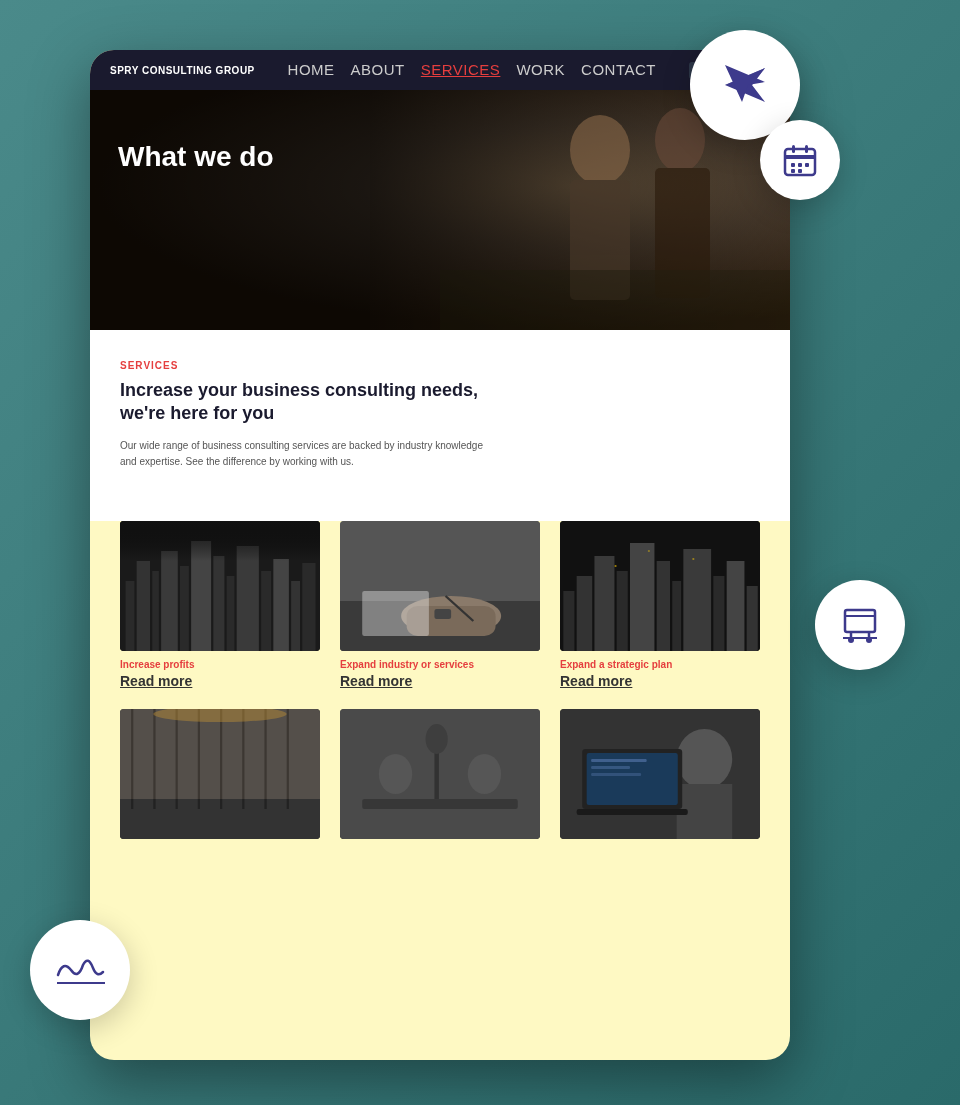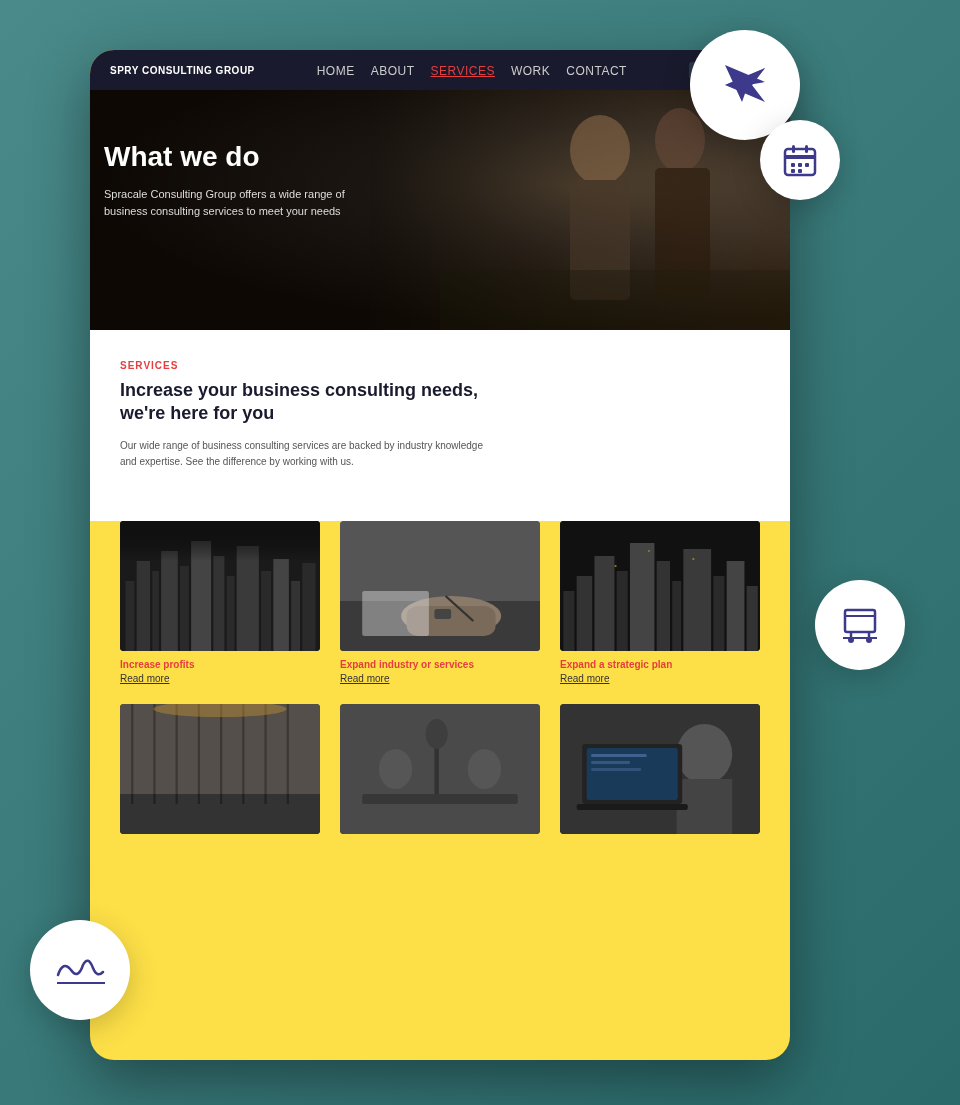--- a/index.html
+++ b/index.html
@@ -20,21 +20,21 @@
       background: linear-gradient(135deg, #4a8a8a 0%, #3a7a7a 50%, #2a6a6a 100%);
     }
 
     
     .device-frame {
       position: absolute;
       top: 50px;
       left: 90px;
       width: 700px;
       height: 1010px;
-      background: #fde047;
+      background: #fef9c3;
       border-radius: 24px;
       box-shadow: 0 20px 60px rgba(0,0,0,0.4);
       overflow: hidden;
       z-index: 2;
     }
 
     
     .navbar {
       display: flex;
       align-items: center;
@@ -55,21 +55,21 @@
 
     .navbar-links {
       display: flex;
       gap: 16px;
       list-style: none;
     }
 
     .navbar-links li a {
       color: #ccc;
       text-decoration: none;
-      font-size: 12px;
+      font-size: 15px;
       letter-spacing: 0.5px;
       text-transform: uppercase;
     }
 
     .navbar-links li.active a {
       color: #e53e3e;
       text-decoration: underline;
     }
 
     .navbar-btn {
@@ -115,21 +115,21 @@
       right: 0;
       bottom: 0;
       width: 60%;
       height: 100%;
       background: linear-gradient(to bottom, transparent 0%, rgba(60, 40, 20, 0.3) 100%);
     }
 
     .hero-content {
       position: relative;
       z-index: 2;
-      padding: 50px 14px 30px;
+      padding: 50px 28px 30px;
     }
 
     .hero-title {
       color: #fff;
       font-size: 28px;
       font-weight: 900;
       margin-bottom: 12px;
       line-height: 1.2;
     }
 
@@ -272,23 +272,24 @@
 
     .grid-link-title {
       color: #e53e3e;
       font-size: 10px;
       font-weight: 700;
       margin-bottom: 3px;
     }
 
     .grid-link-read {
       color: #333;
-      font-size: 10px;
+      font-size: 14px;
       text-decoration: underline;
       cursor: pointer;
+      font-weight: bold;
     }
 
     
     .float-circle {
       position: absolute;
       border-radius: 50%;
       background: #fff;
       box-shadow: 0 8px 30px rgba(0,0,0,0.2);
       display: flex;
       align-items: center;
@@ -350,21 +351,20 @@
       <ellipse cx="160" cy="60" rx="30" ry="35" fill="#8b6a4a"></ellipse>
       <rect x="130" y="90" width="60" height="120" rx="5" fill="#4a3a2a"></rect>
 
       <ellipse cx="240" cy="50" rx="25" ry="32" fill="#6a4a3a"></ellipse>
       <rect x="215" y="78" width="55" height="130" rx="5" fill="#2a1a0a"></rect>
 
       <rect x="0" y="180" width="350" height="60" fill="#1a1a0a" opacity="0.5"></rect>
     </svg>
     <div class="hero-content">
       <h1 class="hero-title">What we do</h1>
-      <p class="hero-subtitle">Spracale Consulting Group offers a wide range of business consulting services to meet your needs</p>
     </div>
   </div>
 
   <div class="services-section">
     <p class="services-label">SERVICES</p>
     <h2 class="services-title">Increase your business consulting needs, we're here for you</h2>
     <p class="services-desc">Our wide range of business consulting services are backed by industry knowledge and expertise. See the difference by working with us.</p>
   </div>
 
   <div class="image-grid">

